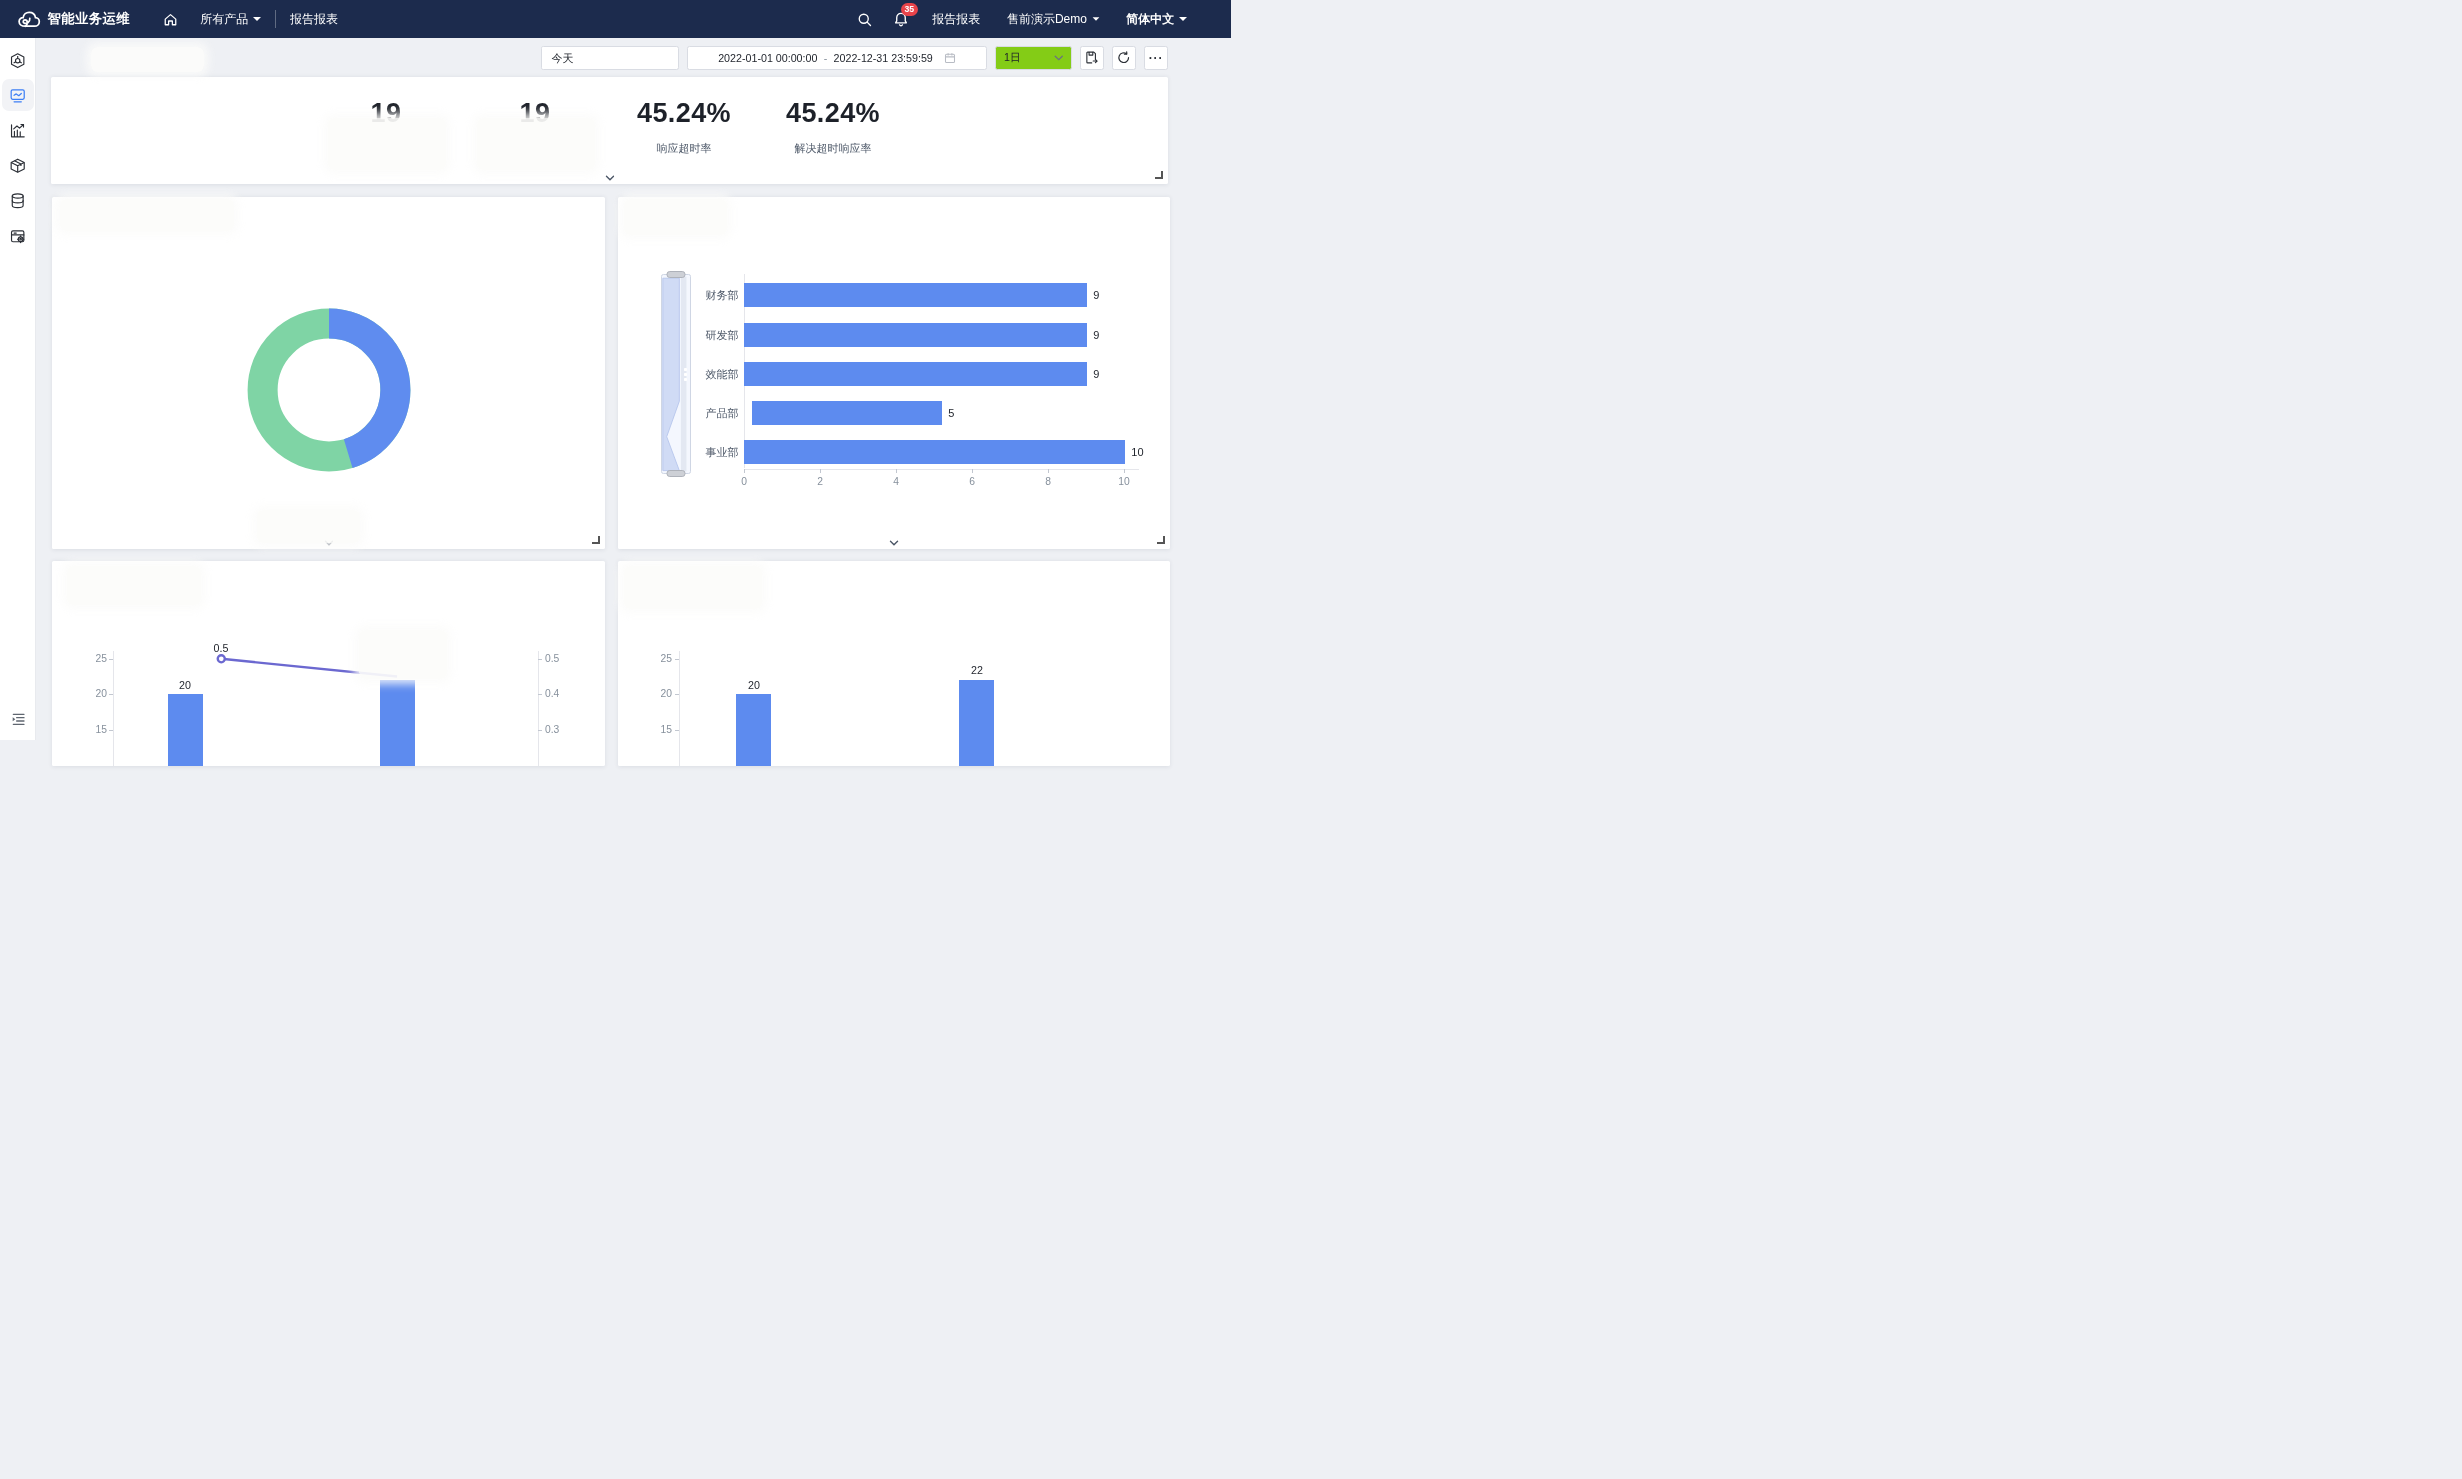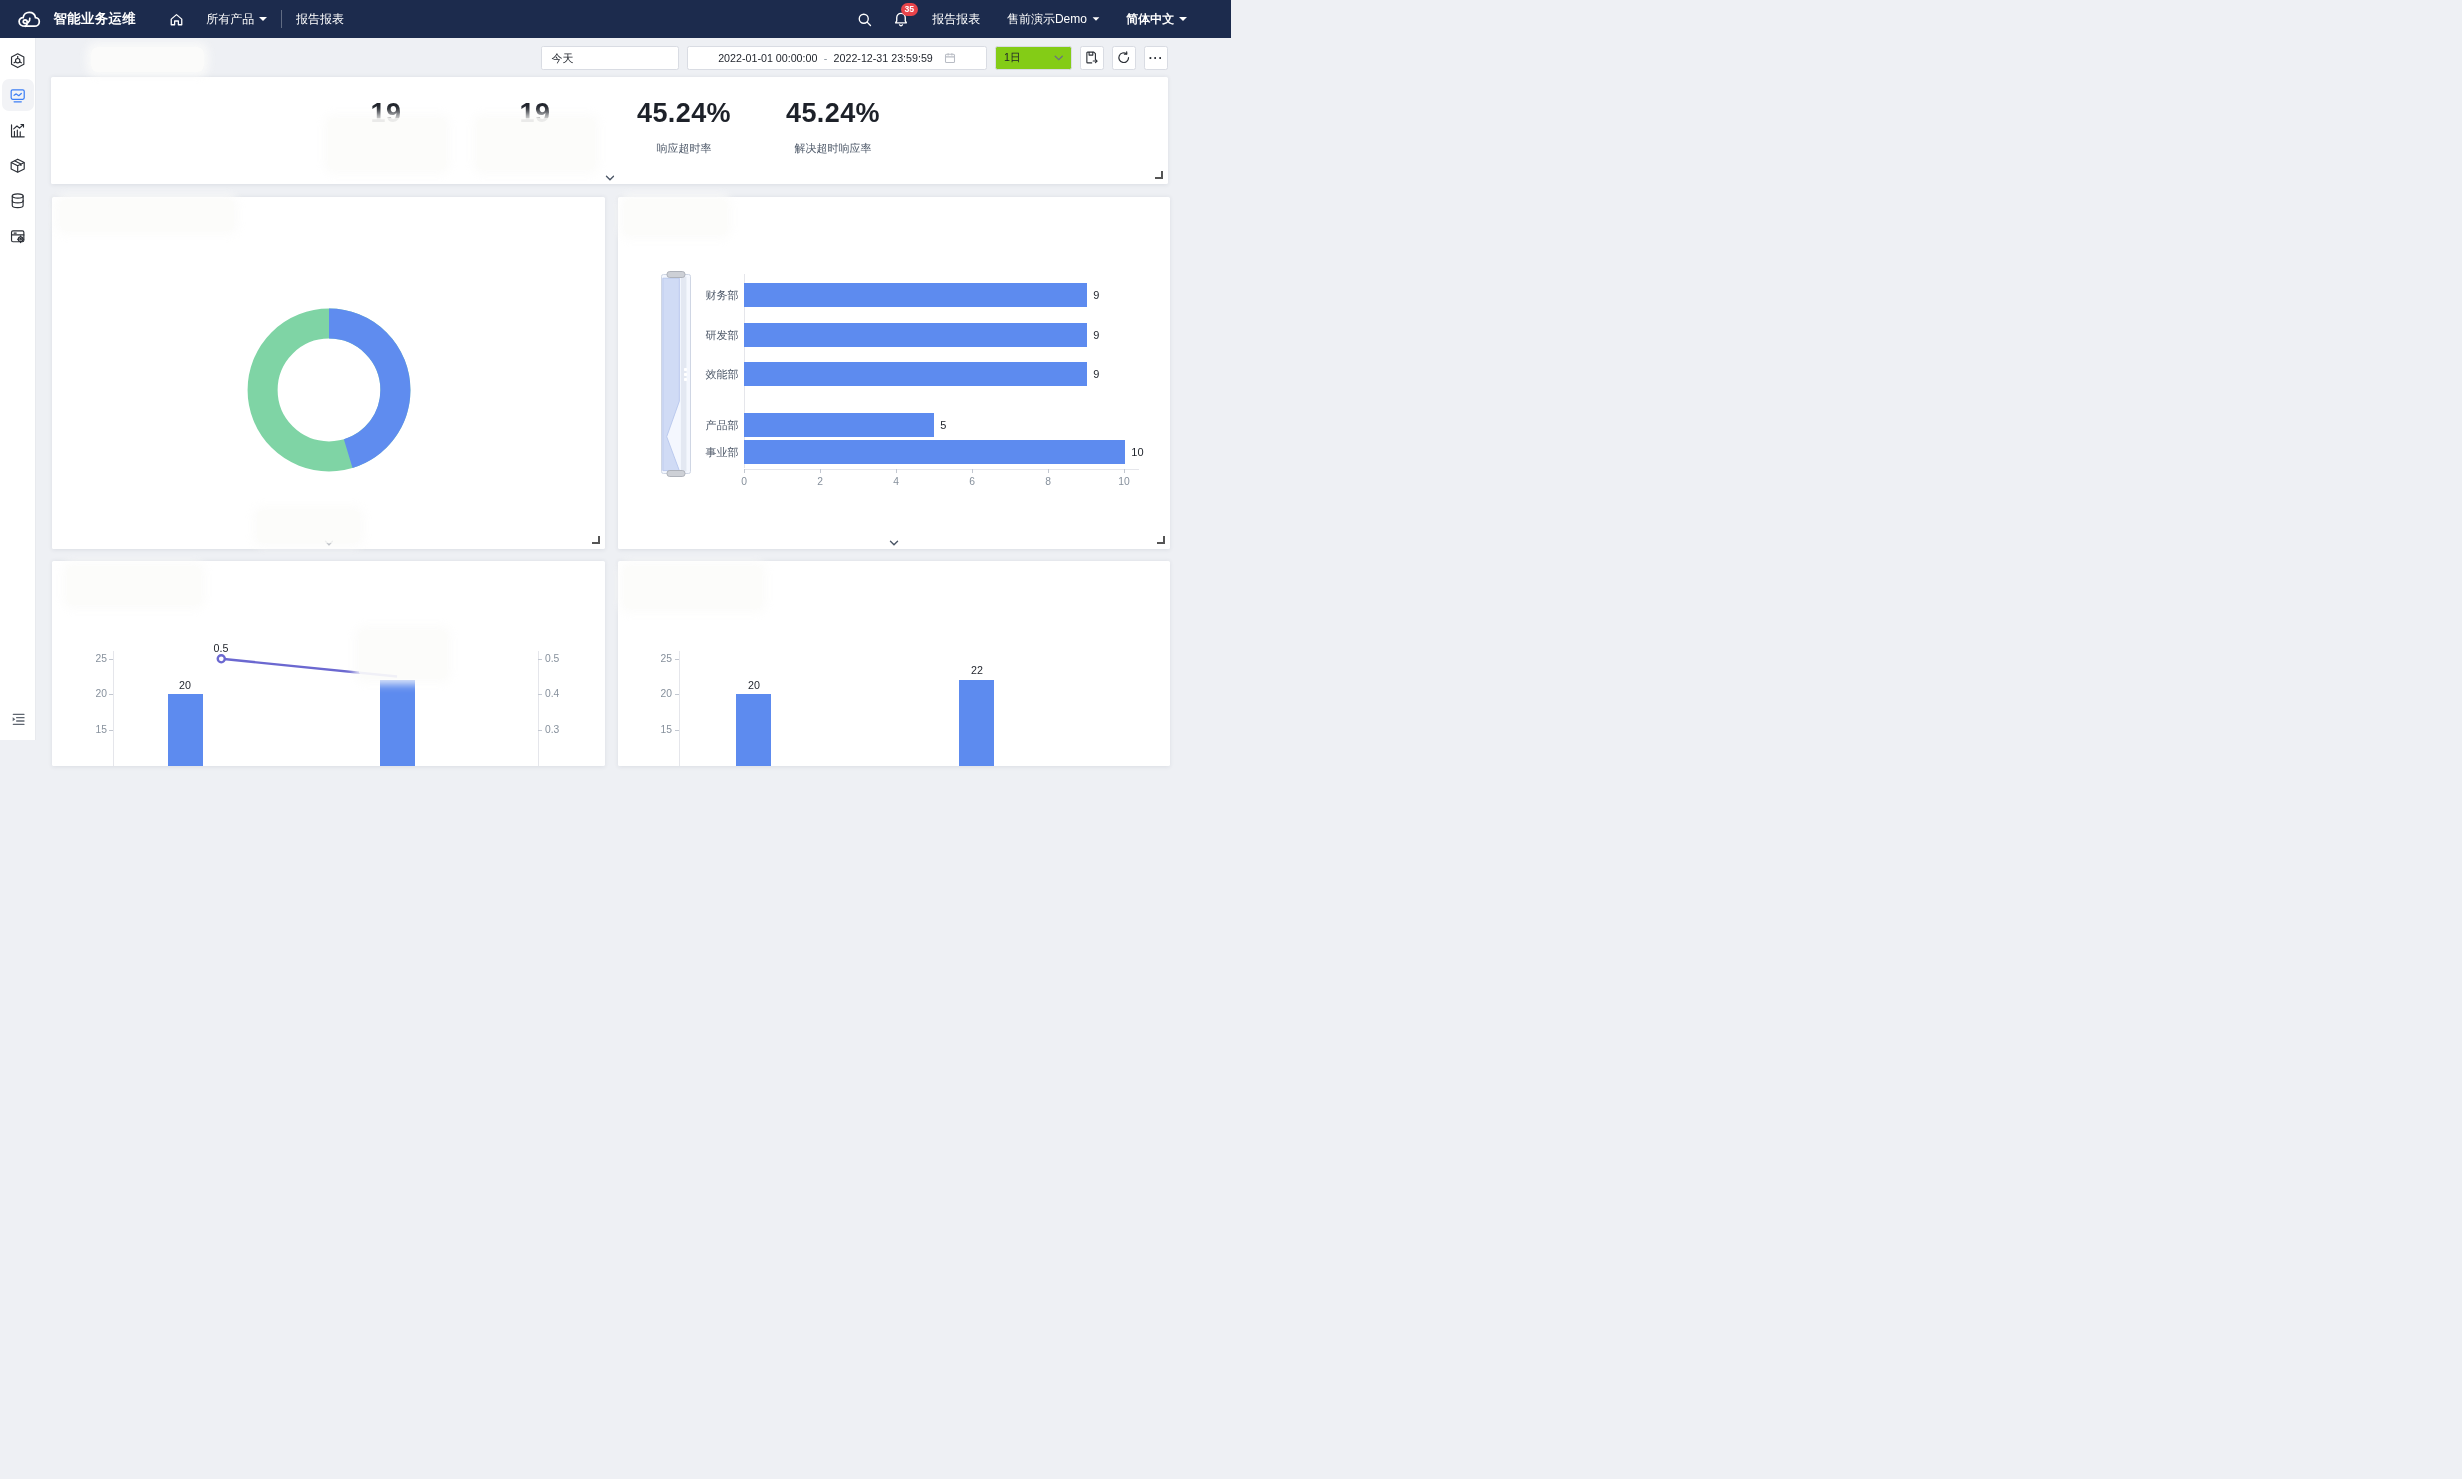--- a/index.html
+++ b/index.html
@@ -2,21 +2,21 @@
 <html style="font-size:12.6px"><head>
 <meta charset="utf-8">
 <style>
   * { margin:0; padding:0; box-sizing:border-box; }
   html,body { width:1231px; height:740px; overflow:hidden;
     font-family:"Liberation Sans","DejaVu Sans",sans-serif; background:#eef0f4; color:#1d2129; }
 
   
   .navbar { position:absolute; left:0; top:0; width:1231px; height:38px; background:#1c2b4d;
     display:flex; align-items:center; color:#fff; z-index:30; }
-  .nav-left { display:flex; align-items:center; gap:12px; padding-left:17.4px; }
+  .nav-left { display:flex; align-items:center; gap:6px; padding-left:17.4px; }
   .brand { font-size:13.4px; font-weight:700; letter-spacing:0.4px; margin-right:22px; }
   .nav-item { display:flex; align-items:center; gap:4.7px; font-size:12px; padding:0 11px; height:38px; cursor:pointer; }
   .nav-divider { width:0.8px; height:17.4px; background:rgba(255,255,255,.3); margin:0 3.2px; }
   .nav-right { margin-left:auto; display:flex; align-items:center; gap:4.7px; padding-right:33px; }
   .tri { width:0; height:0; border-left:4px solid transparent; border-right:4px solid transparent; border-top:4.7px solid #fff; display:inline-block; }
   .bell-wrap { position:relative; padding:0 8px; height:38px; display:flex; align-items:center; cursor:pointer; }
   .badge { position:absolute; top:3.2px; left:16px; background:#e8434a; color:#fff; font-size:8.7px; line-height:12.6px;
     min-width:17.4px; text-align:center; border-radius:7.1px; padding:0 3.2px; font-weight:700; }
   svg.ic { display:block; }
 
@@ -305,21 +305,21 @@
       <div class="dept-row" style="left: 126px; top: 126px; width: 411px;">
         <span class="dept-label">研发部</span>
         <div class="dept-bar" style="width: 343px; background: rgb(93, 139, 239);"></div>
         <span class="dept-val">9</span>
       </div>
       <div class="dept-row" style="left: 126px; top: 165px; width: 411px;">
         <span class="dept-label">效能部</span>
         <div class="dept-bar" style="width: 343px; background: rgb(93, 139, 239);"></div>
         <span class="dept-val">9</span>
       </div>
-      <div class="dept-row" style="left: 126px; top: 216px; width: 411px;">
+      <div class="dept-row" style="left: 126px; top: 204px; width: 411px; padding-left: 8px;">
         <span class="dept-label">产品部</span>
         <div class="dept-bar" style="width: 190px; background: rgb(93, 139, 239);"></div>
         <span class="dept-val">5</span>
       </div>
       <div class="dept-row" style="left: 126px; top: 243px; width: 411px;">
         <span class="dept-label">事业部</span>
         <div class="dept-bar" style="width: 381px; background: rgb(93, 139, 239);"></div>
         <span class="dept-val">10</span>
       </div>
       <div class="axis-line-h" style="left: 126px; top: 272px; width: 395px;"></div>

